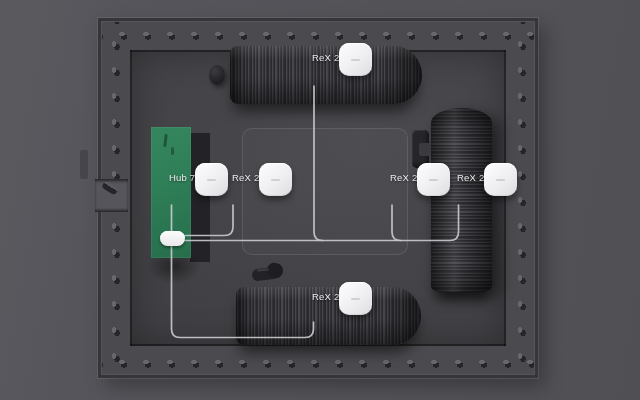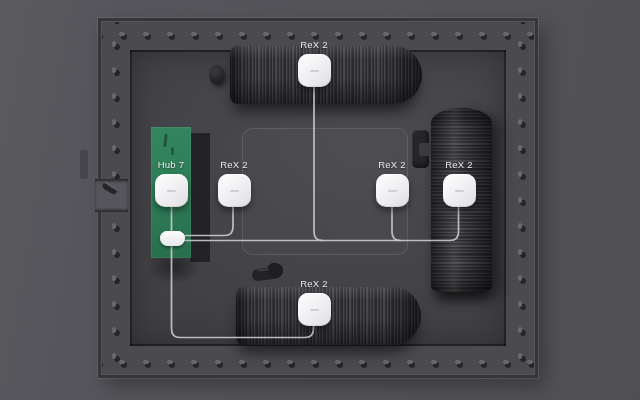--- a/index.html
+++ b/index.html
@@ -120,21 +120,21 @@
   
   svg.wires{left:0;top:0;width:640px;height:400px;}
   svg.wires path{fill:none;stroke:var(--wire,#c9c9cd);stroke-width:1.7;stroke-linecap:round;opacity:.92;}
 
   
   .pill{
     left:160px;top:231px;width:25px;height:15px;border-radius:8px;
     background:linear-gradient(180deg,#fdfdfe,#e7e7ea);
     box-shadow:0 2px 3px rgba(0,0,0,.38),inset 0 1px 0 #fff;
   }
-  .node{display:flex;flex-direction:column;align-items:center;transform:translateX(-50%);width:60px;}
+  .node{display:flex;align-items:center;transform:translateX(-50%);width:60px;margin-left:28px;}
   .node .label{
     position:static;color:var(--label-text,#ececee);font-size:9.5px;line-height:11px;
     letter-spacing:.2px;text-shadow:0 1px 2px rgba(0,0,0,.5);white-space:nowrap;
   }
   .node .body{
     position:static;margin-top:4px;width:33px;height:33px;border-radius:10px;
     background:linear-gradient(140deg,#fcfcfd 8%,#ededf0 60%,#dddde1 100%);
     box-shadow:0 4px 6px rgba(0,0,0,.40),inset 0 1px 0 #fff,inset 0 -1px 0 rgba(0,0,0,.08);
     display:flex;align-items:center;justify-content:center;
   }

